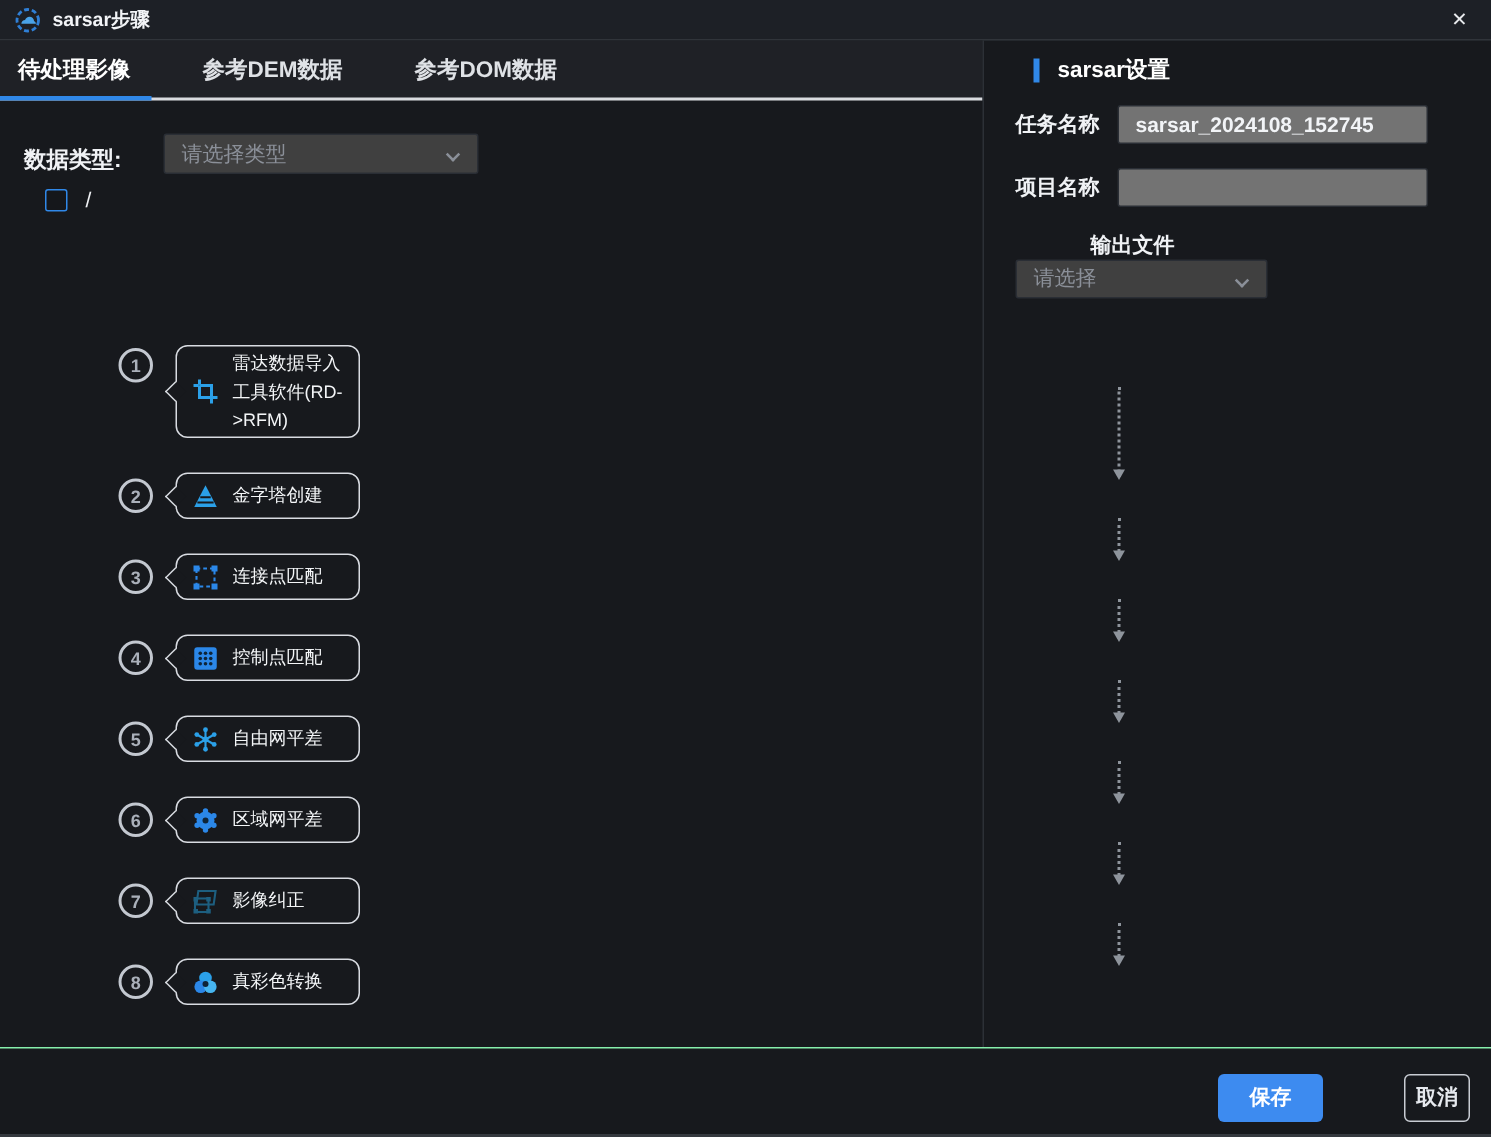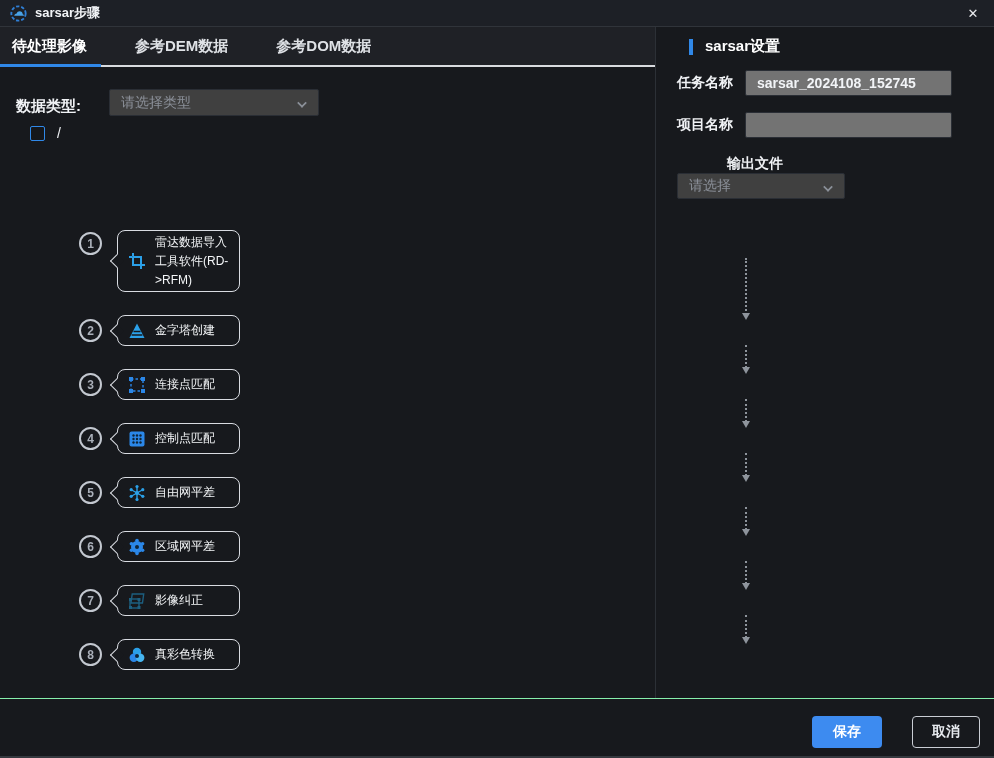--- a/index.html
+++ b/index.html
@@ -166,21 +166,21 @@
   }
   .btn {
     position: absolute; top: 17px; height: 32px;
     border-radius: 4px;
     font-size: 14px; font-weight: bold;
     display: flex; align-items: center; justify-content: center;
     cursor: pointer;
     font-family: "Liberation Sans", "DejaVu Sans", sans-serif;
   }
   .btn-save { right: 112px; width: 70px; background: #3d8bf0; border: none; color: #ffffff; }
-  .btn-cancel { right: 14px; width: 68px; background: #17191d; border: 1px solid #c9cdd4; color: #e6e9ee; }
+  .btn-cancel { right: 14px; width: 44px; background: #17191d; border: 1px solid #c9cdd4; color: #e6e9ee; }
 </style>
 </head>
 <body>
 
 <div class="window">
 
   <div class="titlebar">
     <svg class="app-icon" viewBox="0 0 18 18">
       <circle cx="9" cy="9" r="7.6" fill="none" stroke="#2f7fd6" stroke-width="2" stroke-dasharray="3.5 2"></circle>
       <path d="M4.5 11.5c0-1.6 1.3-2.6 2.6-2.6.4-1.4 1.7-2.3 3.1-2.3 1.8 0 3.2 1.4 3.3 3.1.8.2 1.3.9 1.3 1.8H4.5z" fill="#4aa3e8"></path>

